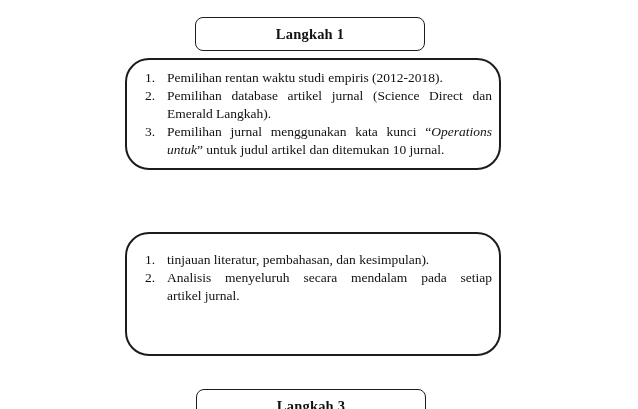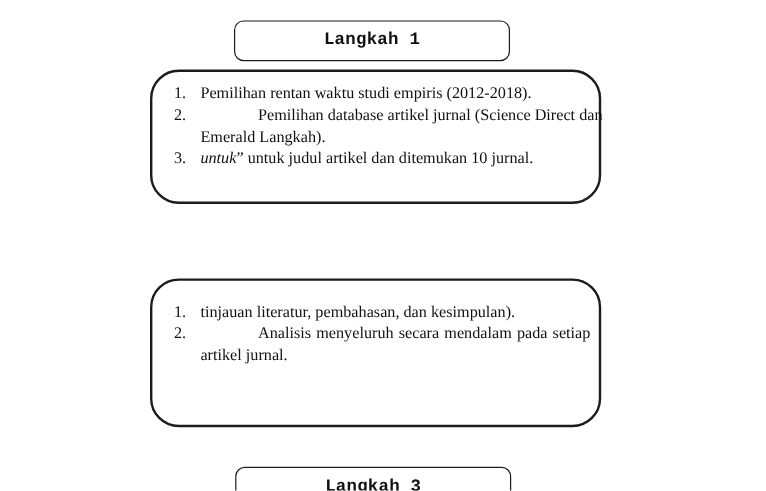--- a/index.html
+++ b/index.html
@@ -26,21 +26,20 @@
     background: #ffffff;
     display: flex;
     align-items: center;
     justify-content: center;
   }
   .label-box .label-text {
     font-weight: bold;
     font-size: 14.5px;
     letter-spacing: 0.2px;
     white-space: nowrap;
-    font-family: Liberation Mono, monospace;
   }
   .label-1 { left: 195px; top: 17px; }
   .label-2 { left: 195px; top: 194px; }
   .label-3 { left: 196px; top: 389px; }
 
   .content-box {
     position: absolute;
     box-sizing: border-box;
     left: 125px;
     width: 376px;
@@ -67,21 +66,20 @@
     min-width: 0;
   }
   .li-line {
     line-height: 18px;
     white-space: nowrap;
     text-align: left;
   }
   .li-line.jl {
     text-align: justify;
     text-align-last: justify;
-    margin-left: 48px;
   }
   .li-line i { font-style: italic; }
 </style>
 </head>
 <body>
 
 <div class="canvas">
 
   <div class="label-box label-1">
     <span class="label-text">Langkah 1</span>
@@ -97,20 +95,21 @@
       <div class="li-row">
         <span class="li-num">2.</span>
         <div class="li-text">
           <div class="li-line jl"><span>Pemilihan database artikel jurnal (Science Direct dan</span></div>
           <div class="li-line"><span>Emerald Langkah).</span></div>
         </div>
       </div>
       <div class="li-row">
         <span class="li-num">3.</span>
         <div class="li-text">
+          <div class="li-line jl"><span>Pemilihan jurnal menggunakan kata kunci “</span><i>Operations</i></div>
           <div class="li-line"><i>untuk</i><span>” untuk judul artikel dan ditemukan 10 jurnal.</span></div>
         </div>
       </div>
     </div>
 
 
   <div class="content-box content-2">
       <div class="li-row">
         <span class="li-num">1.</span>
         <div class="li-text">

